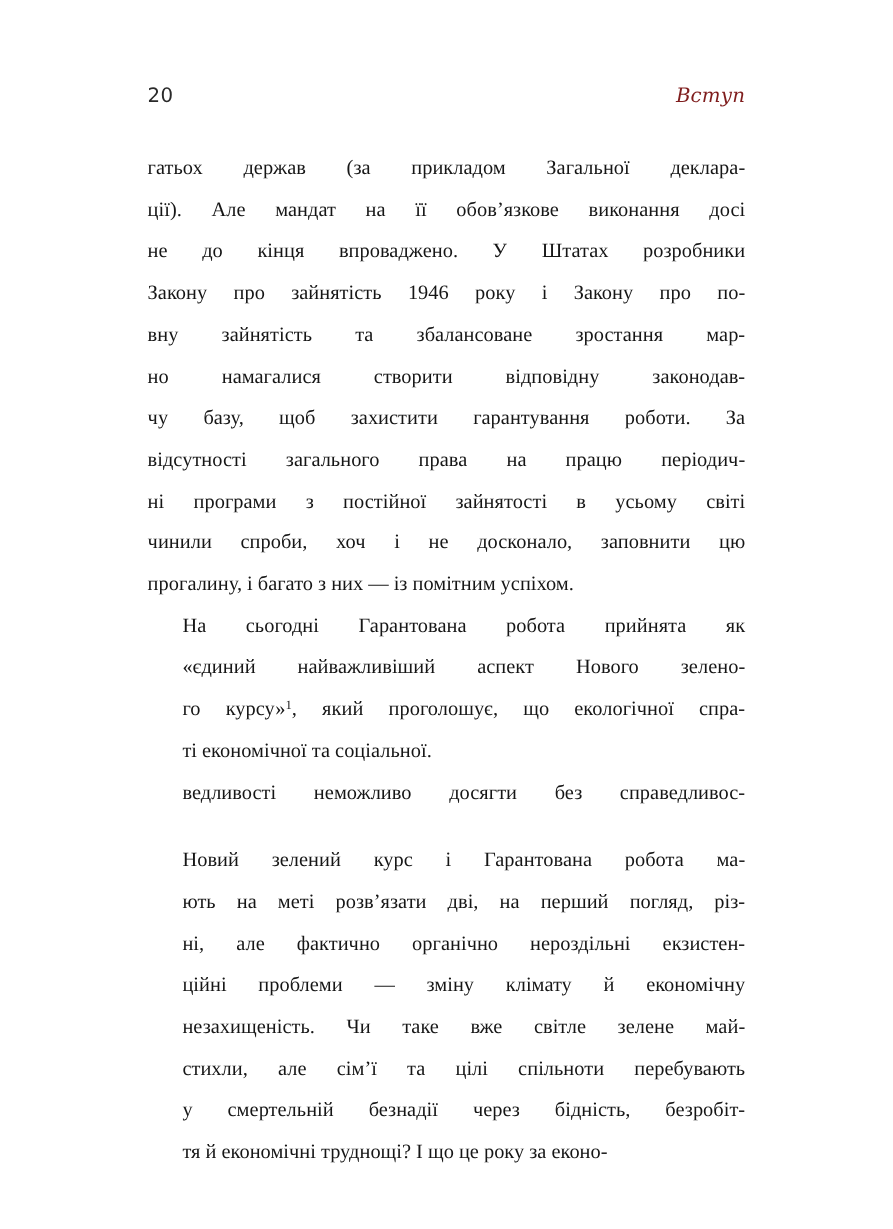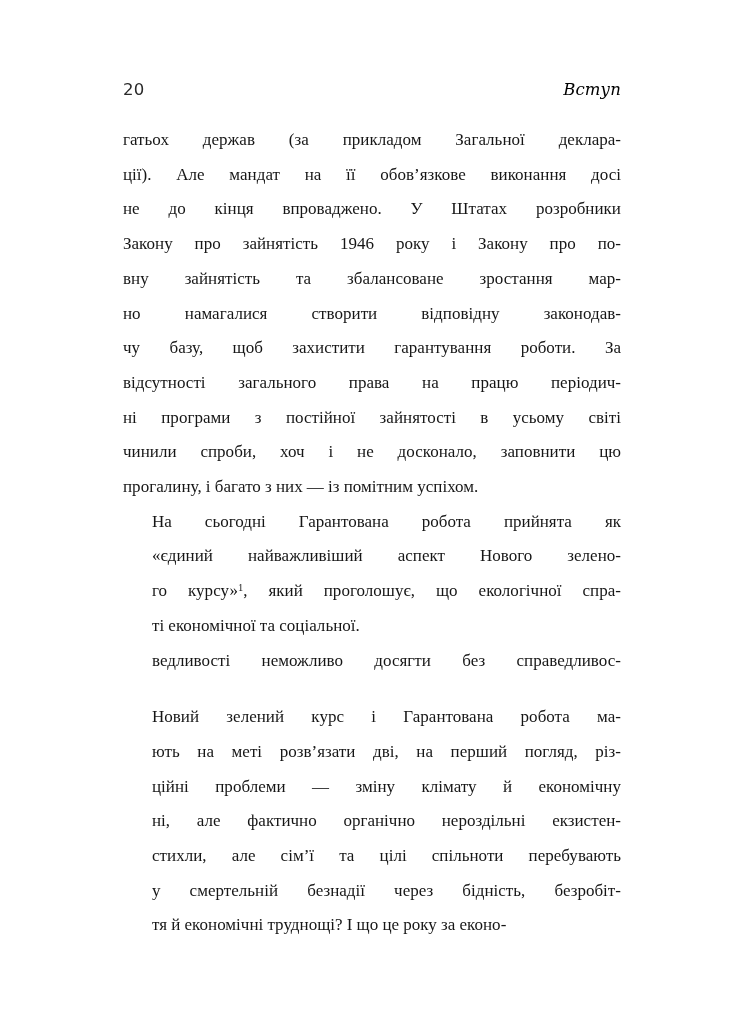--- a/index.html
+++ b/index.html
@@ -25,36 +25,36 @@
   }
 
   
   .running-head {
     position: absolute;
     left: 123px;
     right: 123px;
     top: 72px;
     height: 26px;
     display: flex;
-    align-items: flex-end;
+    align-items: flex-start;
     justify-content: space-between;
   }
   .folio {
     font-family: "DejaVu Sans", "Liberation Sans", sans-serif;
     font-size: 16.5px;
     letter-spacing: 0.2px;
     color: #2a2a2a;
     line-height: 1;
   }
   .head-title {
     font-family: "DejaVu Serif", "Liberation Serif", serif;
     font-style: italic;
     font-size: 16.5px;
     letter-spacing: 0.1px;
-    color: #000000;
+    color: #7f1d1d;
     line-height: 1;
   }
 
   
   .textblock {
     position: absolute;
     left: 123px;
     top: 123px;
     width: 498px;
   }
@@ -118,21 +118,22 @@
     <p class="para indent">
         <span class="line" style="text-indent: 29px;">На сьогодні Гарантована робота прийнята як</span>
         <span class="line">«єдиний найважливіший аспект Нового зелено-</span>
         <span class="line">го курсу»<sup class="fnref">1</sup>, який проголошує, що екологічної спра-</span>
         <span class="line loose">ті економічної та соціальної.</span>
         <span class="line">ведливості неможливо досягти без справедливос-</span>
       </p>
     <p class="para indent">
         <span class="line" style="text-indent: 29px; margin-top: 22px;">Новий зелений курс і Гарантована робота ма-</span>
         <span class="line">ють на меті розв’язати дві, на перший погляд, різ-</span>
+        <span class="line">ні, але фактично органічно нероздільні екзистен-</span>
         <span class="line">ційні проблеми — зміну клімату й економічну</span>
-        <span class="line">ні, але фактично органічно нероздільні екзистен-</span>
+        <span class="line">незахищеність. Чи таке вже світле зелене май-</span>
         <span class="line">стихли, але сім’ї та цілі спільноти перебувають</span>
         <span class="line">у смертельній безнадії через бідність, безробіт-</span>
         <span class="line loose">тя й економічні труднощі? І що це року за еконо-</span>
       </p>
   </div>
 
 </div>
 
 </body></html>

